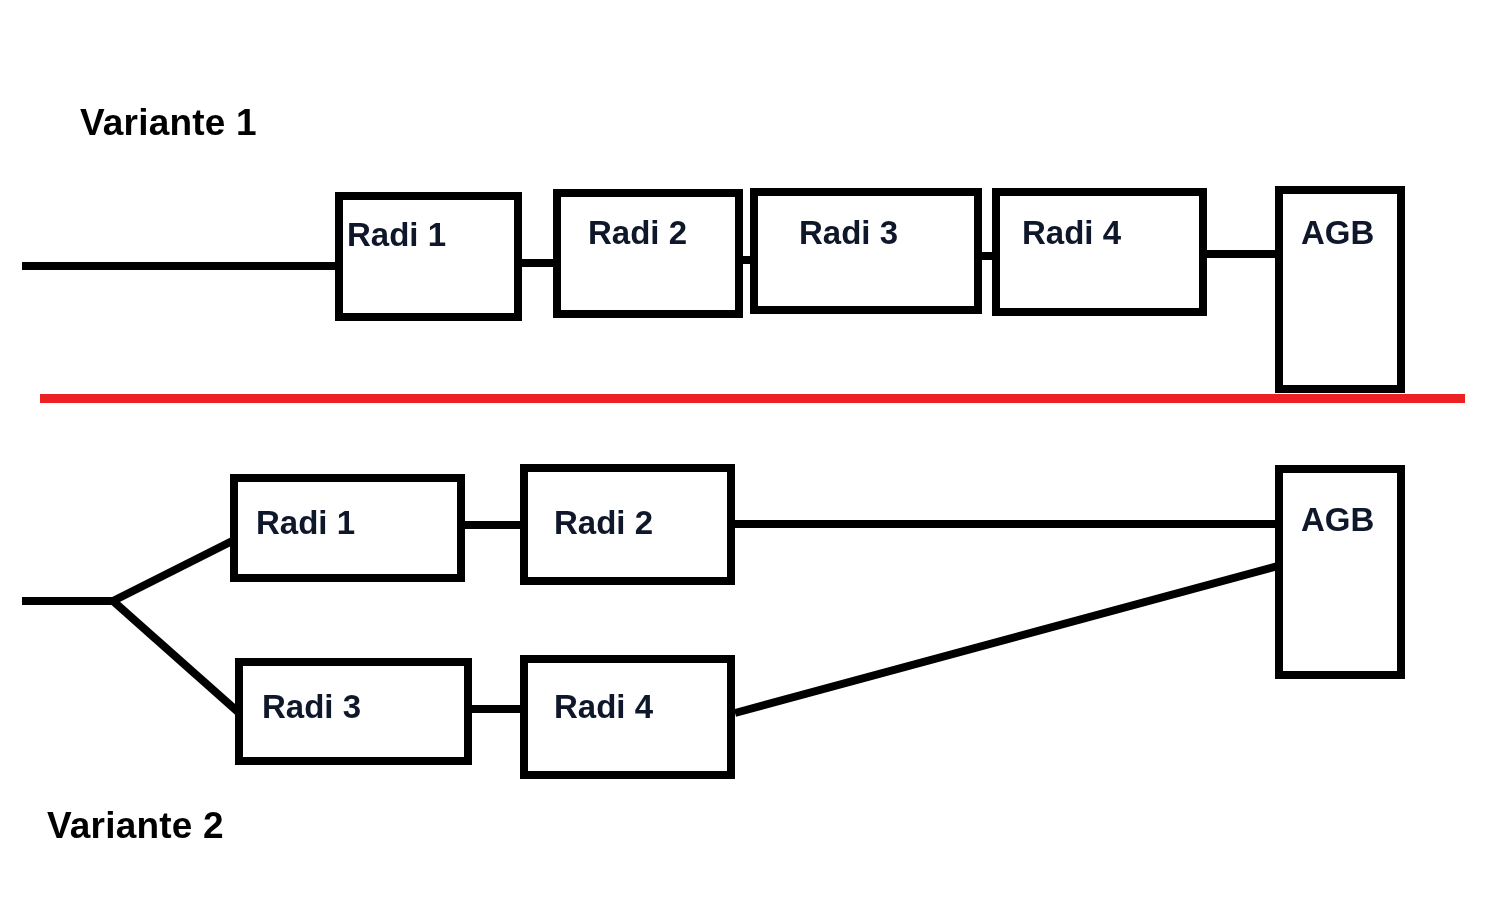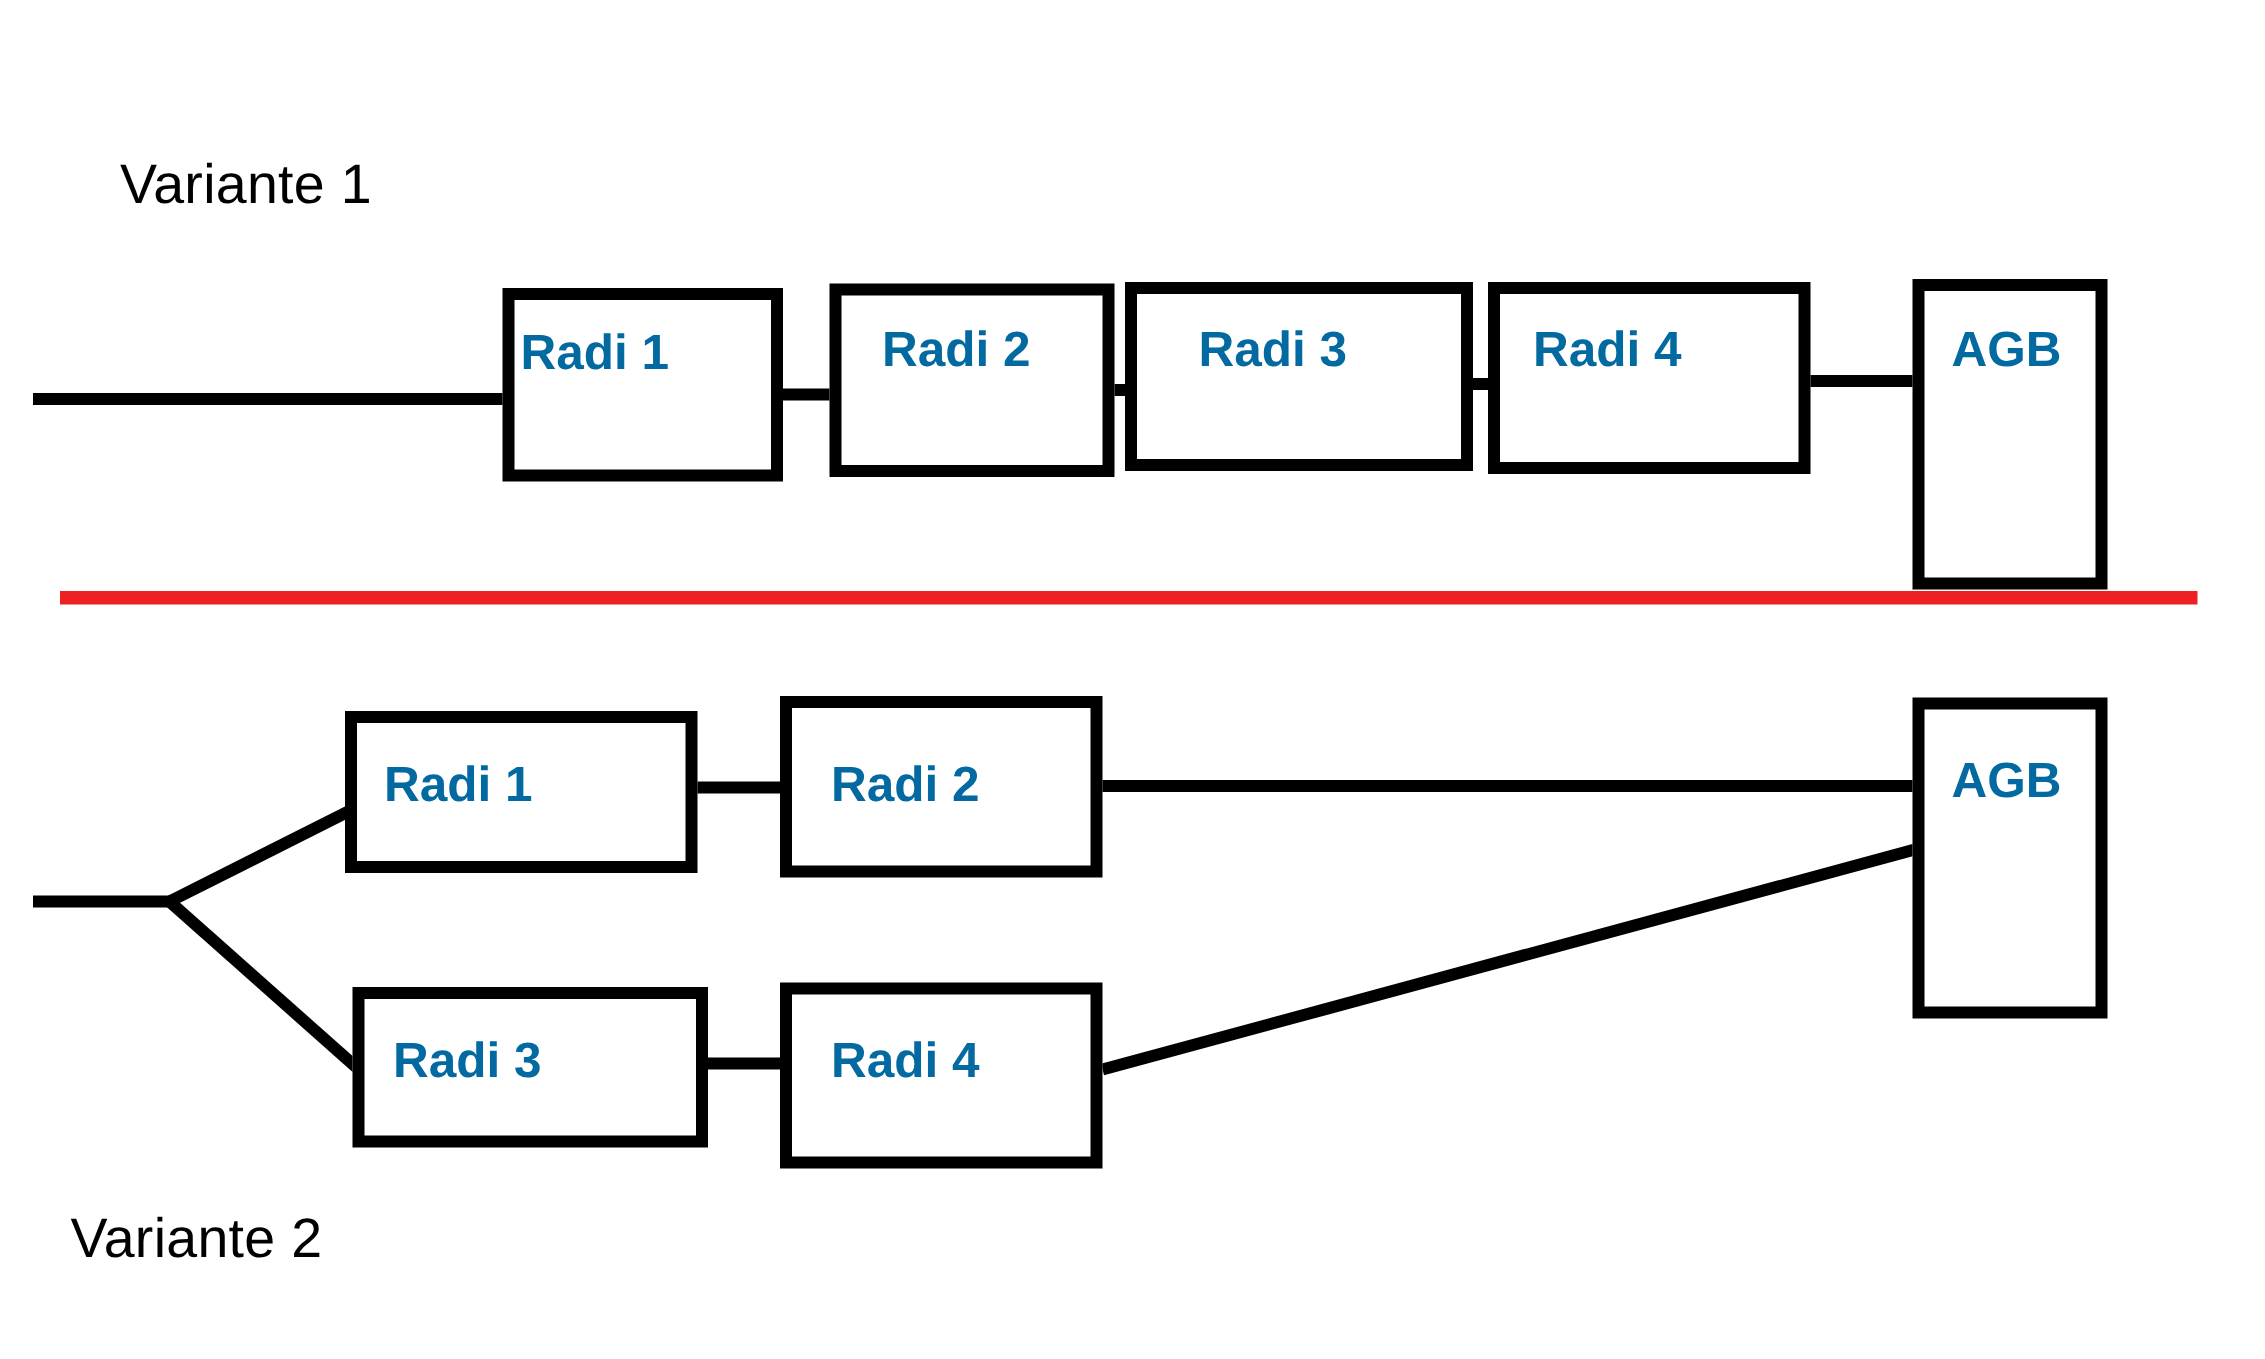--- a/index.html
+++ b/index.html
@@ -11,42 +11,42 @@
   #canvas {
     position: relative;
     width: 1510px;
     height: 906px;
     background: #ffffff;
     overflow: hidden;
     font-family: "Liberation Sans", "DejaVu Sans", sans-serif;
   }
   .variant-title {
     position: absolute;
-    font-weight: normal;
+    font-weight: bold;
     font-size: 37px;
     color: #000000;
     letter-spacing: 0.2px;
     white-space: nowrap;
     line-height: 1;
   }
   #title-variante-1 { left: 80px; top: 104px; }
   #title-variante-2 { left: 47px; top: 807px; text-align: center; }
 
   .node-box {
     position: absolute;
     box-sizing: border-box;
     border: 8px solid #000000;
     background: #ffffff;
     z-index: 3;
   }
   .node-label {
     position: absolute;
     font-weight: bold;
     font-size: 33px;
-    color: #0369a1;
+    color: #0f172a;
     white-space: nowrap;
     line-height: 1;
     z-index: 4;
   }
 
   .connector {
     position: absolute;
     background: #000000;
     z-index: 2;
   }

